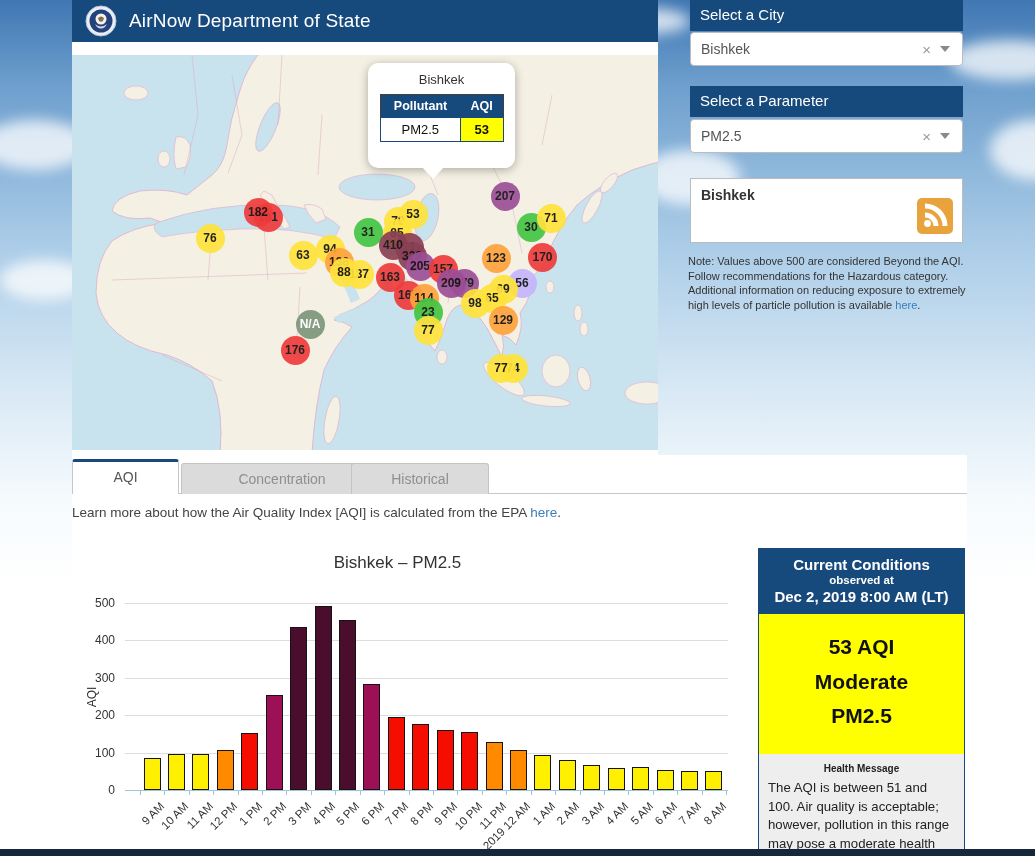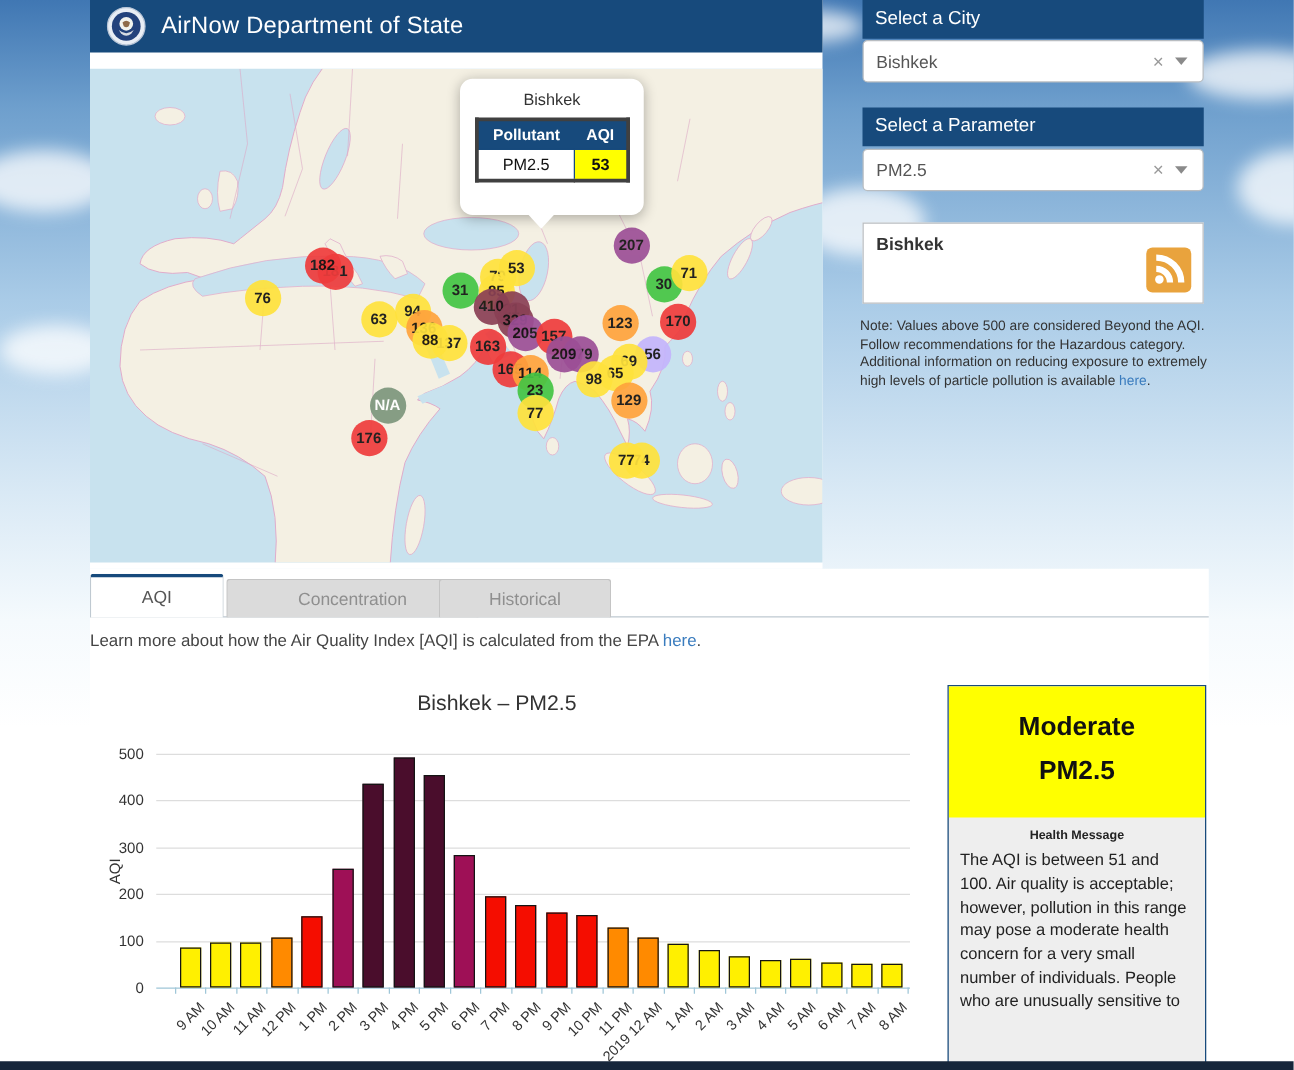--- a/index.html
+++ b/index.html
@@ -29,21 +29,21 @@
     position:absolute; width:29px; height:29px; border-radius:50%;
     display:flex; align-items:center; justify-content:center;
     font-size:12px; font-weight:bold; color:#111; opacity:.92; cursor:pointer;
   }
   .map-popup {
     position:absolute; left:296px; top:8px; width:147px;
     background:#fff; border-radius:10px; box-shadow:0 2px 10px rgba(0,0,0,.3);
     padding:9px 8px 10px 8px; text-align:center; z-index:30;
   }
   .map-popup .pp-city, .map-popup .pp-dt { font-size:13px; color:#333; line-height:1.25; }
-  .pp-table { width:124px; margin:6px auto 16px auto; border-collapse:collapse; border:3px solid #404040; }
+  .pp-table { width:124px; margin:6px auto 16px auto; border-collapse:collapse; border:1px solid #404040; }
   .pp-table th { background:#174a7c; color:#fff; font-size:12.5px; padding:4px 6px; }
   .pp-table td { font-size:13px; color:#111; padding:4px 6px; border:1px solid #174a7c; }
   .pp-aqi-cell { background:#ffff00; font-weight:bold; }
   .popup-tip {
     position:absolute; left:54px; bottom:-11px; width:0; height:0;
     border-left:11px solid transparent; border-right:11px solid transparent;
     border-top:12px solid #fff;
   }
 
   
@@ -386,21 +386,27 @@
     </svg>
   </div>
 </div>
 
 <div class="note">
   <span>Note: Values above 500 are considered Beyond the AQI. Follow recommendations for the Hazardous category. Additional information on reducing exposure to extremely high levels of particle pollution is available</span>
   <a class="lnk">here</a><span>.</span>
 </div>
 
 <div class="cc-panel">
+  <div class="cc-head">
+    <div class="l1">Current Conditions</div>
+    <div class="l2">observed at</div>
+    <div class="l3">Dec 2, 2019 8:00 AM (LT)</div>
+  </div>
   <div class="cc-yellow">
+    <div>53 AQI</div>
     <div>Moderate</div>
     <div>PM2.5</div>
   </div>
   <div class="cc-health">
     <div class="ht">Health Message</div>
     <div class="hb">The AQI is between 51 and 100. Air quality is acceptable; however, pollution in this range may pose a moderate health concern for a very small number of individuals. People who are unusually sensitive to</div>
   </div>
 </div>
 
 <div class="footer-strip"></div>

